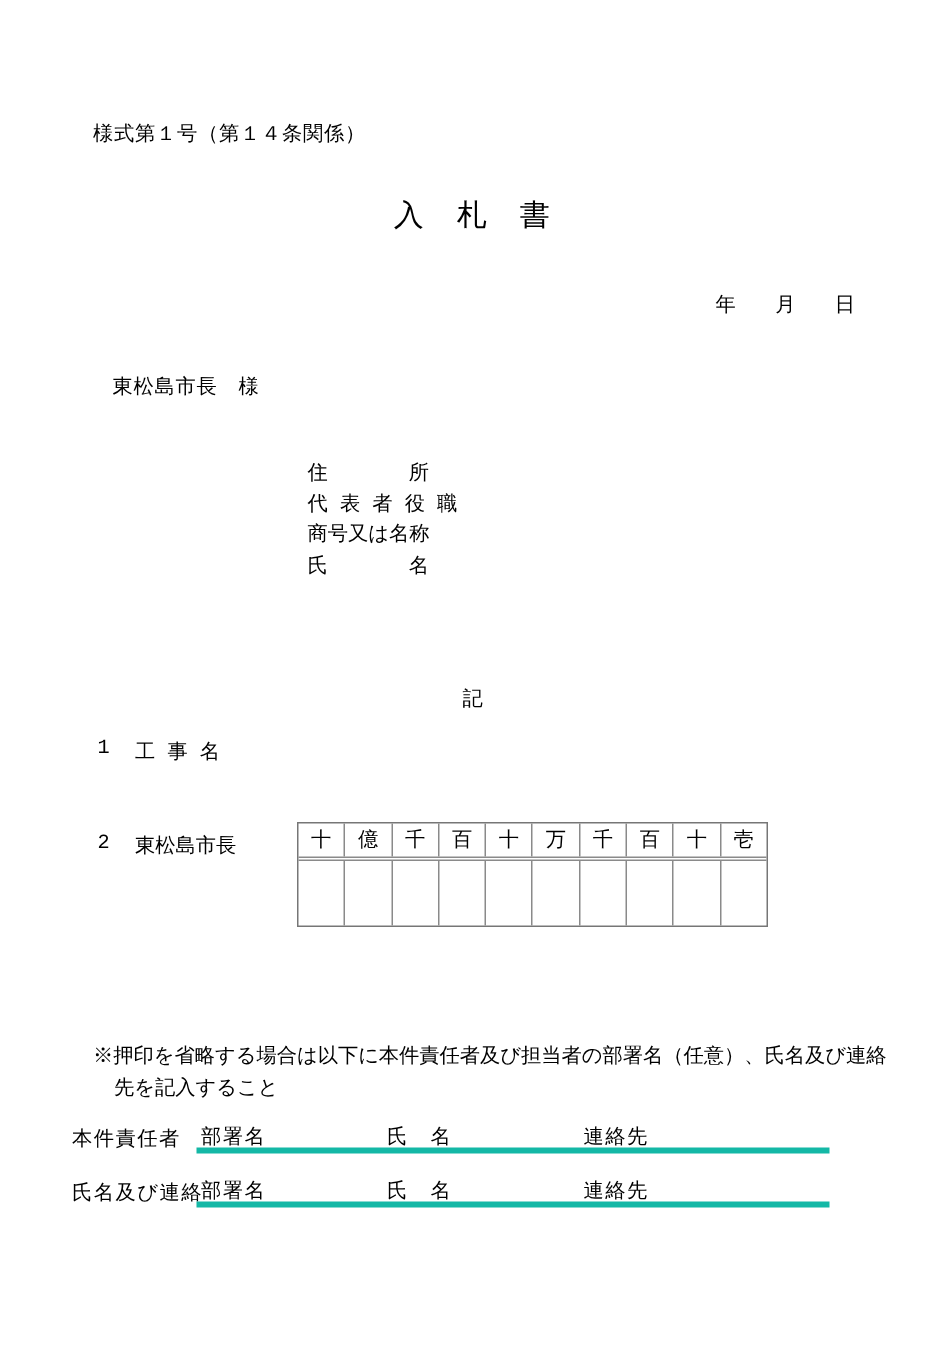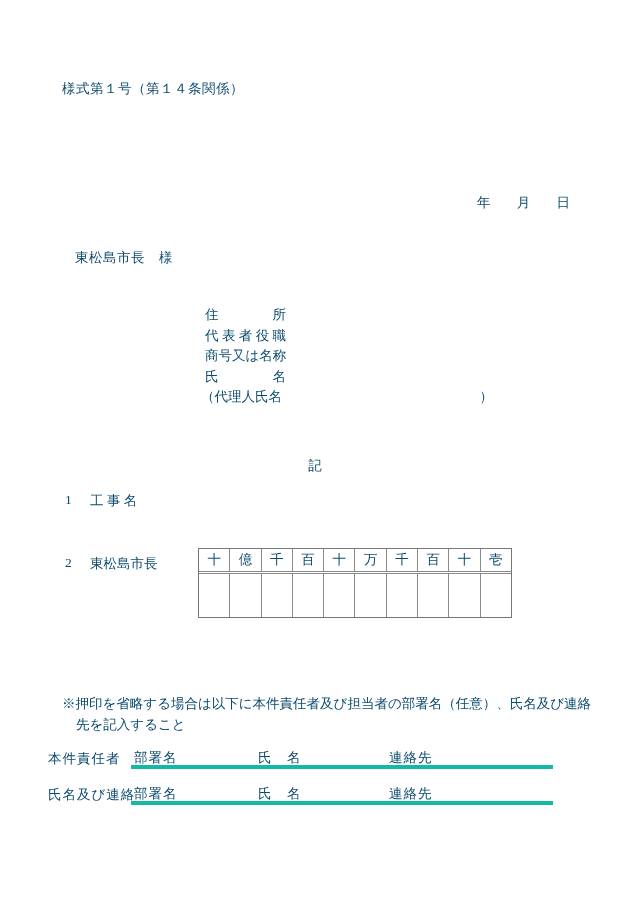--- a/index.html
+++ b/index.html
@@ -1,22 +1,22 @@
 <!DOCTYPE html>
 <html><head>
 <meta charset="utf-8">
 <style>
   html, body { margin: 0; padding: 0; background: #ffffff; }
   .page {
     position: relative;
     width: 630px;
     height: 903px;
     background: #ffffff;
-    font-family: Liberation Serif, serif;
-    color: #0c4a6e;
+    font-family: Liberation Mono, monospace;
+    color: #000000;
     font-size: 13.5px;
     overflow: hidden;
   }
   .abs { position: absolute; white-space: nowrap; }
 
   .form-number { left: 62px; top: 80px; letter-spacing: 0.5px; }
 
   .title {
     left: 0; top: 130px; width: 630px;
     text-align: center;
@@ -81,43 +81,40 @@
   .cl-name { left: 127px; }
   .cl-contact { left: 258px; }
 </style>
 </head>
 <body>
 
 <div class="page">
 
   <div class="abs form-number">様式第１号（第１４条関係）</div>
 
+  <div class="abs title">入　札　書</div>
 
   <div class="abs date-line">
     <span>年</span>
     <span>月</span>
     <span>日</span>
   </div>
 
   <div class="abs addressee">東松島市長　様</div>
 
   <div class="abs bidder-block">
     <div class="bline jline">
       <span>住</span>
       <span>所</span>
     </div>
     <div class="bline">代 表 者 役 職</div>
     <div class="bline">商号又は名称</div>
     <div class="bline jline">
       <span>氏</span>
       <span>名</span>
-    </div>
-    <div class="bline agent-line">
-      <span>（代理人氏名</span>
-      <span>）</span>
     </div>
   </div>
 
 
   <div class="abs record-marker">記</div>
 
   <div class="abs item item1">
     <span class="ino">1</span>
     <span>工 事 名</span>
   </div>

